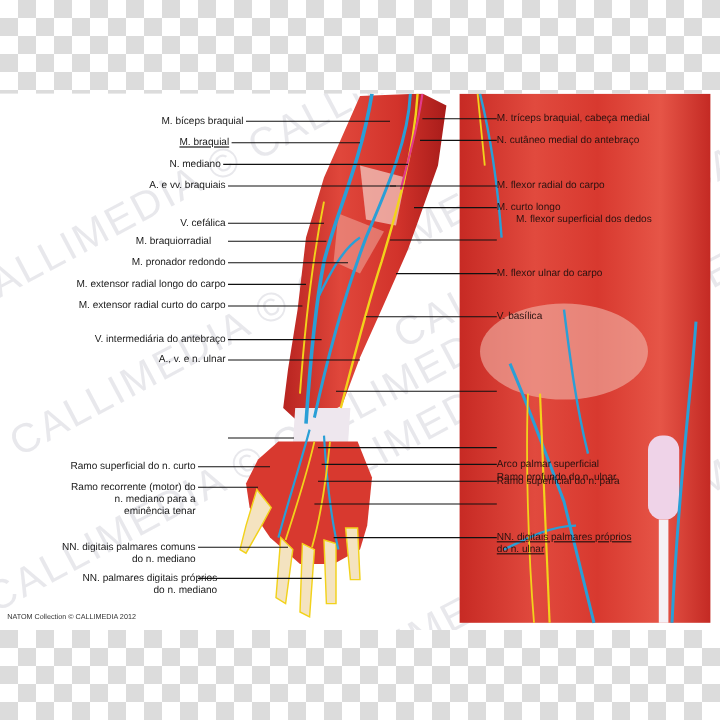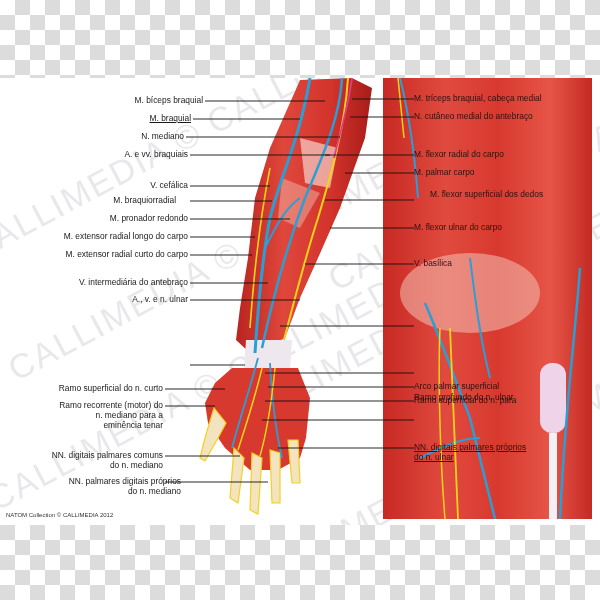--- a/index.html
+++ b/index.html
@@ -160,22 +160,22 @@
 n. mediano para a
 eminência tenar</div>
   <div class="lbl left" style="right:437px;top:372px;white-space:pre;">NN. digitais palmares comuns
 do n. mediano</div>
   <div class="lbl left" style="right:419px;top:398px;white-space:pre;">NN. palmares digitais próprios
 do n. mediano</div>
 
   <div class="lbl right" style="left:414px;top:15px;">M. tríceps braquial, cabeça medial</div>
   <div class="lbl right" style="left:414px;top:33px;">N. cutâneo medial do antebraço</div>
   <div class="lbl right" style="left:414px;top:71px;">M. flexor radial do carpo</div>
-  <div class="lbl right" style="left:414px;top:89px;">M. palmar carpo</div>
-  <div class="lbl right" style="left:414px;top:111px;padding-left:16px;">M. flexor superficial dos dedos</div>
+  <div class="lbl right" style="left:414px;top:89px;">M. curto longo</div>
+  <div class="lbl right" style="left:414px;top:99px;padding-left:16px;">M. flexor superficial dos dedos</div>
   <div class="lbl right" style="left:414px;top:144px;">M. flexor ulnar do carpo</div>
   <div class="lbl right" style="left:414px;top:180px;">V. basílica</div>
   <div class="lbl right" style="left:414px;top:289px;margin-top:25px;">Ramo profundo do n. ulnar</div>
   <div class="lbl right" style="left:414px;top:303px;">Arco palmar superficial</div>
   <div class="lbl right" style="left:414px;top:317px;">Ramo superficial do n. para</div>
   <div class="lbl right" style="left:414px;top:364px;white-space:pre;text-decoration:underline;">NN. digitais palmares próprios
 do n. ulnar</div>
 
   <div class="credit">NATOM Collection © CALLIMEDIA 2012</div>
 </div>

